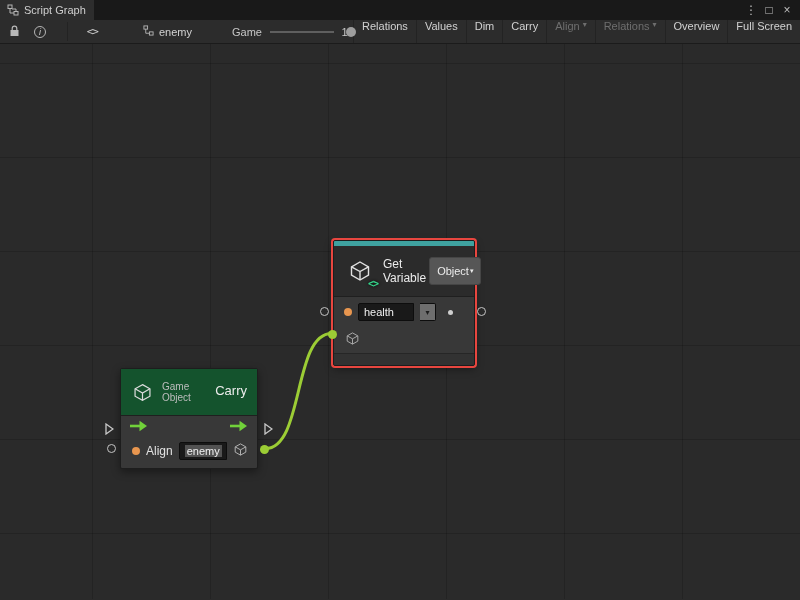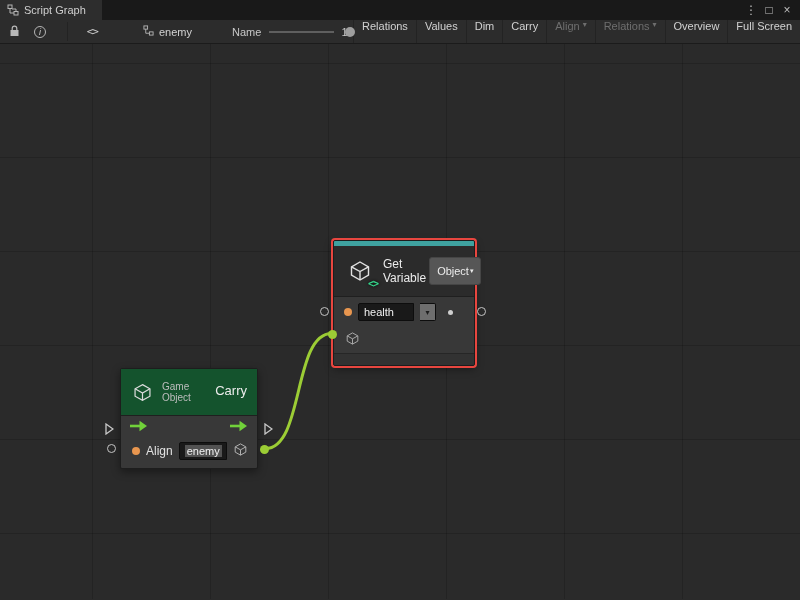--- a/index.html
+++ b/index.html
@@ -5,21 +5,21 @@
   * { margin:0; padding:0; box-sizing:border-box; }
   html,body { width:800px; height:600px; overflow:hidden; }
   body {
     font-family:"Liberation Sans", sans-serif;
     background:#2a2a2a; color:#d0d0d0;
     -webkit-user-select:none; user-select:none;
   }
 
   
   .titlebar { height:20px; background:#191919; display:flex; align-items:stretch; }
-  .tab { display:flex; align-items:center; gap:5px; background:#2d2d2d; padding:0 16px 0 7px; font-size:11px; color:#cfcfcf; cursor:pointer; }
+  .tab { display:flex; align-items:center; gap:5px; background:#2d2d2d; padding:0 8px 0 7px; font-size:11px; color:#cfcfcf; cursor:pointer; }
   .tab-icon svg { display:block; }
   .tb-controls { margin-left:auto; display:flex; align-items:center; gap:2px; padding-right:5px; }
   .tb-ctrl { width:16px; height:16px; display:flex; align-items:center; justify-content:center; font-size:12px; color:#bdbdbd; cursor:pointer; }
 
   
   .toolbar { height:24px; background:#2c2c2c; border-bottom:1px solid #1b1b1b; display:flex; align-items:stretch; font-size:11px; color:#d2d2d2; }
   .tool-btn { display:flex; align-items:center; justify-content:center; padding:0 7px; cursor:pointer; }
   .tool-sep { width:1px; background:#232323; margin:2px 0; }
   .lock-btn { padding-left:9px; }
   .info-circle { width:12px; height:12px; border:1px solid #b5b5b5; border-radius:50%; font-size:9px; font-style:italic; color:#c9c9c9; display:flex; align-items:center; justify-content:center; }
@@ -134,21 +134,21 @@
   <div class="ctx">
     <span>
       <svg width="11" height="11" viewBox="0 0 12 12" fill="none" stroke="#b5b5b5" stroke-width="1">
         <rect x="1" y="1" width="4" height="3.5"></rect>
           <rect x="7" y="7.5" width="4" height="3.5"></rect>
         <path d="M3 4.5 V9 H7"></path>
       </svg>
     </span>
     <span>enemy</span>
   </div>
-  <span class="zoom-label">Name</span>
+  <span class="zoom-label">Game</span>
   <div class="zoom-slider">
     <div class="zs-track"></div>
     <div class="zs-handle"></div>
   </div>
   <span class="zoom-value">1x</span>
 
   <div class="rgroup">
     <div class="rg-btn">
         <span>Relations</span>
       </div>

